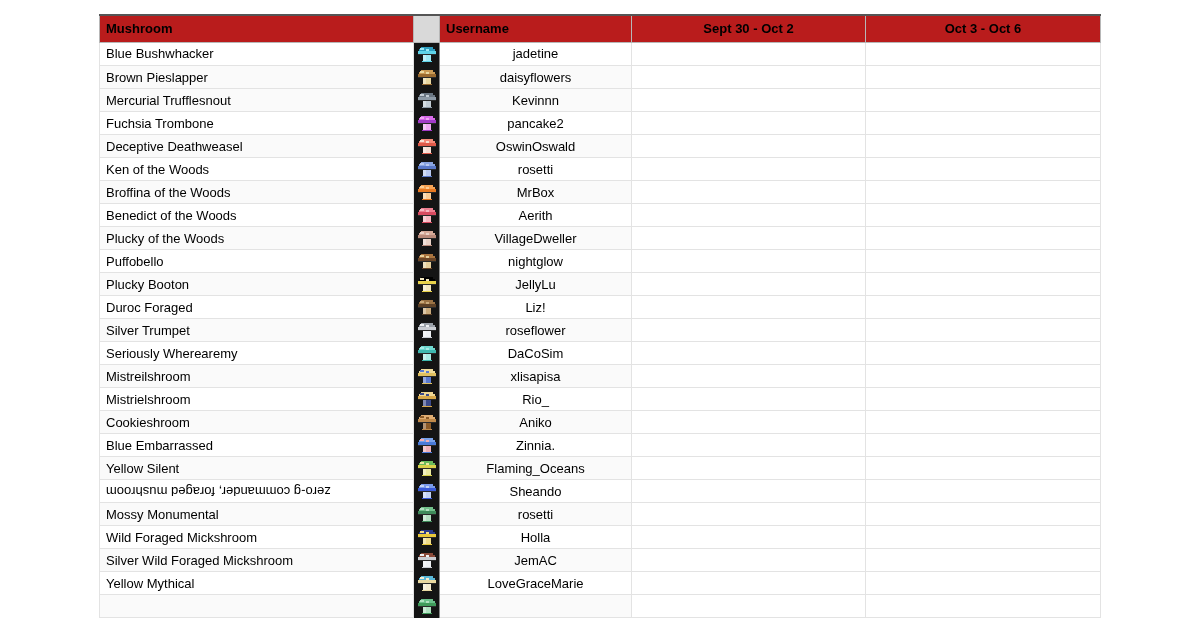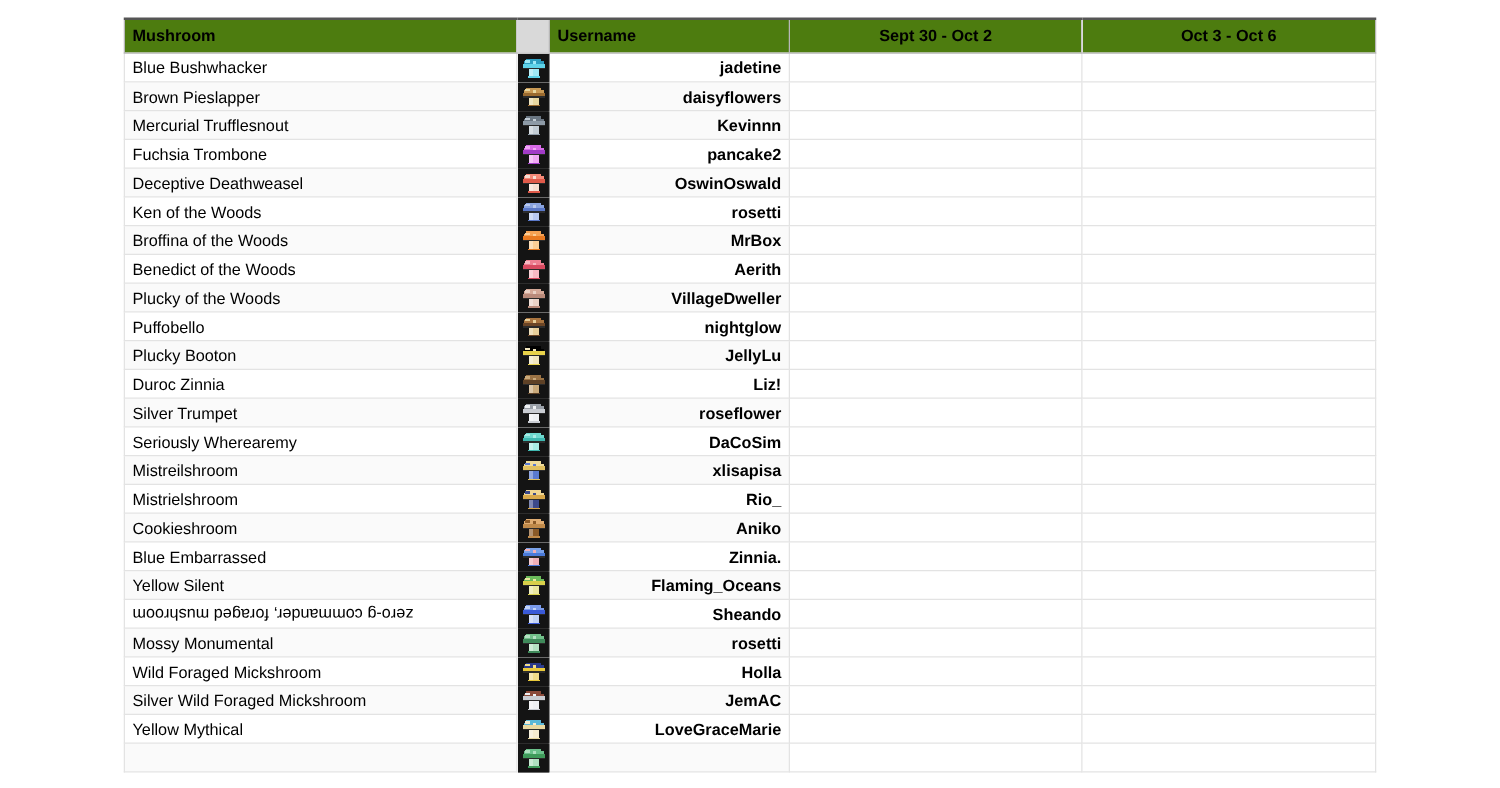--- a/index.html
+++ b/index.html
@@ -32,21 +32,21 @@
   }
 
   table.grid col.c-mushroom { width: 314px; }
   table.grid col.c-icon     { width: 26px;  }
   table.grid col.c-user     { width: 192px; }
   table.grid col.c-d1       { width: 234px; }
   table.grid col.c-d2       { width: 235px; }
 
   thead th {
     height: 27px;
-    background: #4d7c0f;
+    background: #b91c1c;
     border: 1px solid #b7b7b7;
     border-top: 2px solid #555555;
     font-size: 13px;
     font-weight: bold;
     color: #000000;
     padding: 0 6px;
     white-space: nowrap;
     overflow: hidden;
   }
   thead th.h-left   { text-align: left; }
@@ -64,21 +64,21 @@
     font-size: 13px;
     color: #000000;
     padding: 0 6px;
     white-space: nowrap;
     overflow: hidden;
     background: #ffffff;
   }
   tbody tr.alt td { background: #fafafa; }
 
   td.cell-mushroom { text-align: left; margin-left: 22px; }
-  td.cell-user     { text-align: right; font-weight: bold; }
+  td.cell-user     { text-align: center; }
   td.cell-date     { background: #ffffff; }
   tbody tr.alt td.cell-date { background: #ffffff; }
 
   td.cell-icon {
     padding: 0;
     border-left: 1px solid #8a8a8a;
     border-right: 1px solid #8a8a8a;
     border-top: none;
     border-bottom: none;
     background: #141414 !important;
@@ -338,21 +338,21 @@
               <rect x="9" y="12" width="8" height="6" fill="#f2e7c0"></rect>
               <rect x="9" y="12" width="3" height="6" fill="#ffffff" opacity="0.35"></rect>
               <rect x="8" y="18" width="10" height="1" fill="#e8d24a"></rect>
             </svg>
           </td>
           <td class="cell-user">JellyLu</td>
           <td class="cell-date"></td>
           <td class="cell-date"></td>
         </tr>
         <tr class="">
-          <td class="cell-mushroom">Duroc Zinnia</td>
+          <td class="cell-mushroom">Duroc Foraged</td>
           <td class="cell-icon">
             <svg class="sprite" viewBox="0 0 26 23" shape-rendering="crispEdges">
               <rect x="0" y="0" width="26" height="23" fill="#141414"></rect>
               <rect x="7" y="4" width="12" height="2" fill="#9a7244"></rect>
               <rect x="5" y="6" width="16" height="2" fill="#9a7244"></rect>
               <rect x="4" y="8" width="18" height="3" fill="#5e4126"></rect>
               <rect x="6" y="5" width="4" height="2" fill="#c9a97a"></rect>
               <rect x="12" y="6" width="3" height="2" fill="#c9a97a"></rect>
               <rect x="4" y="11" width="18" height="1" fill="#2b2b2b"></rect>
               <rect x="9" y="12" width="8" height="6" fill="#c9a97a"></rect>

